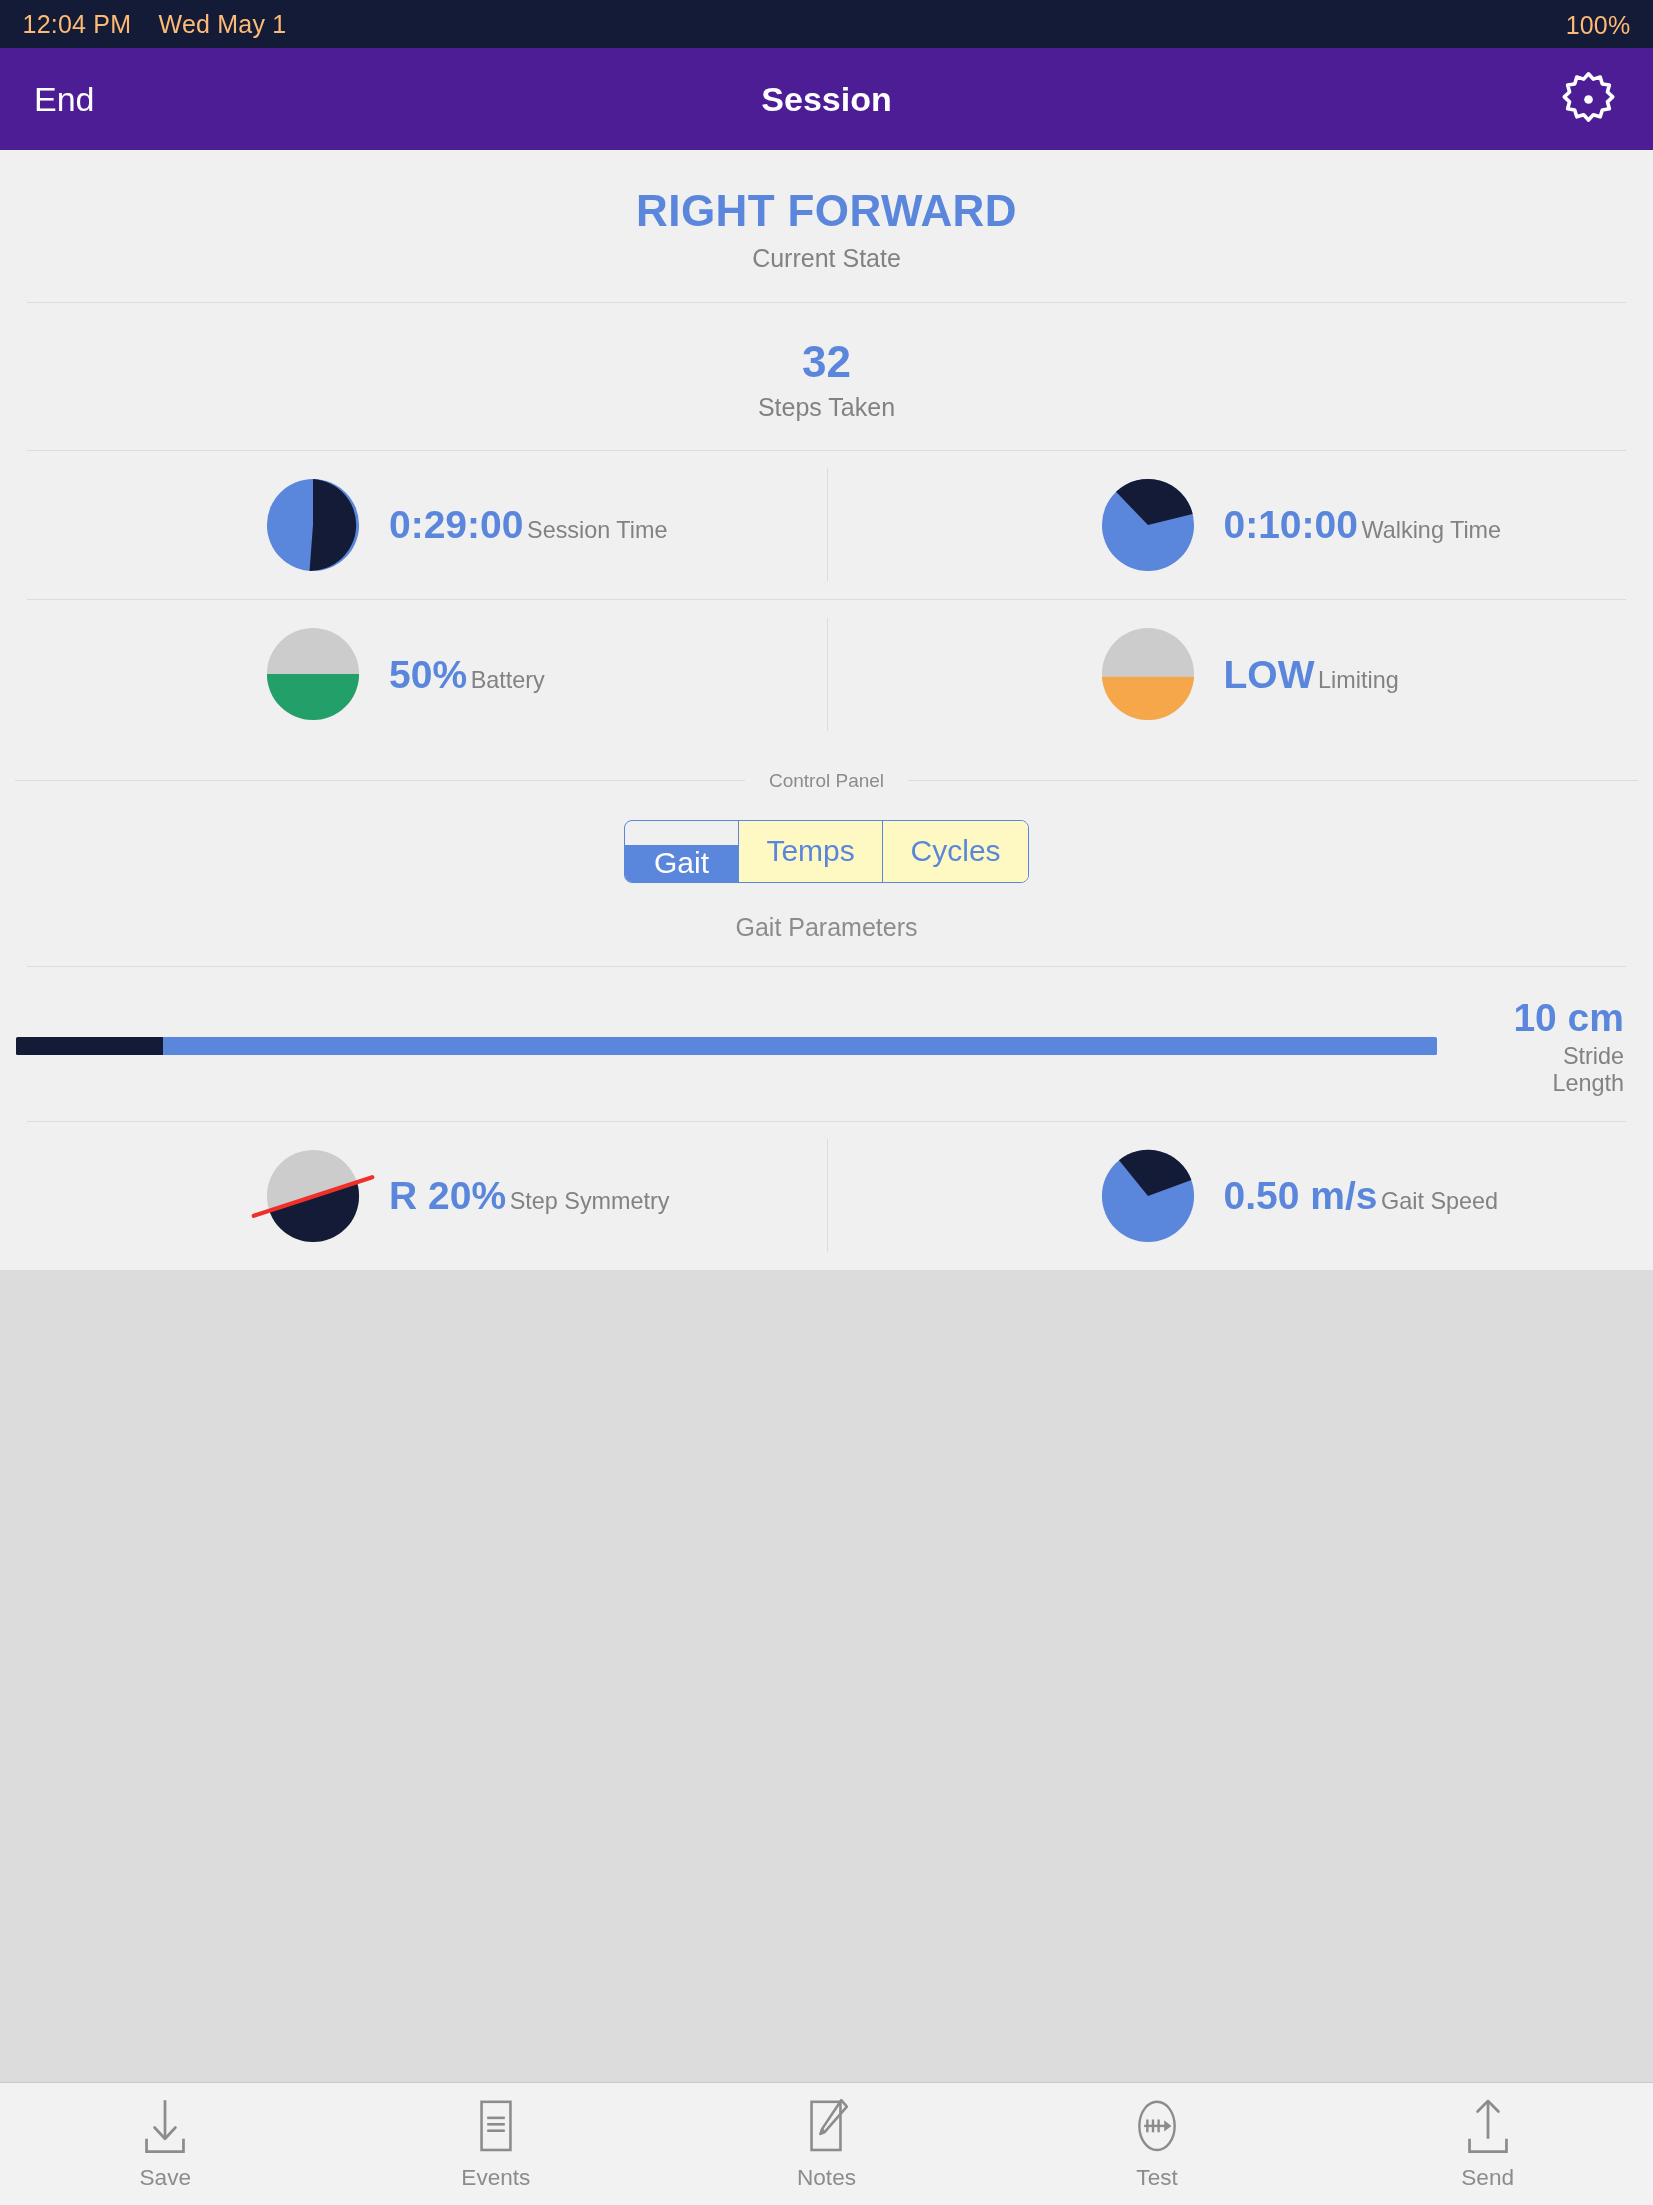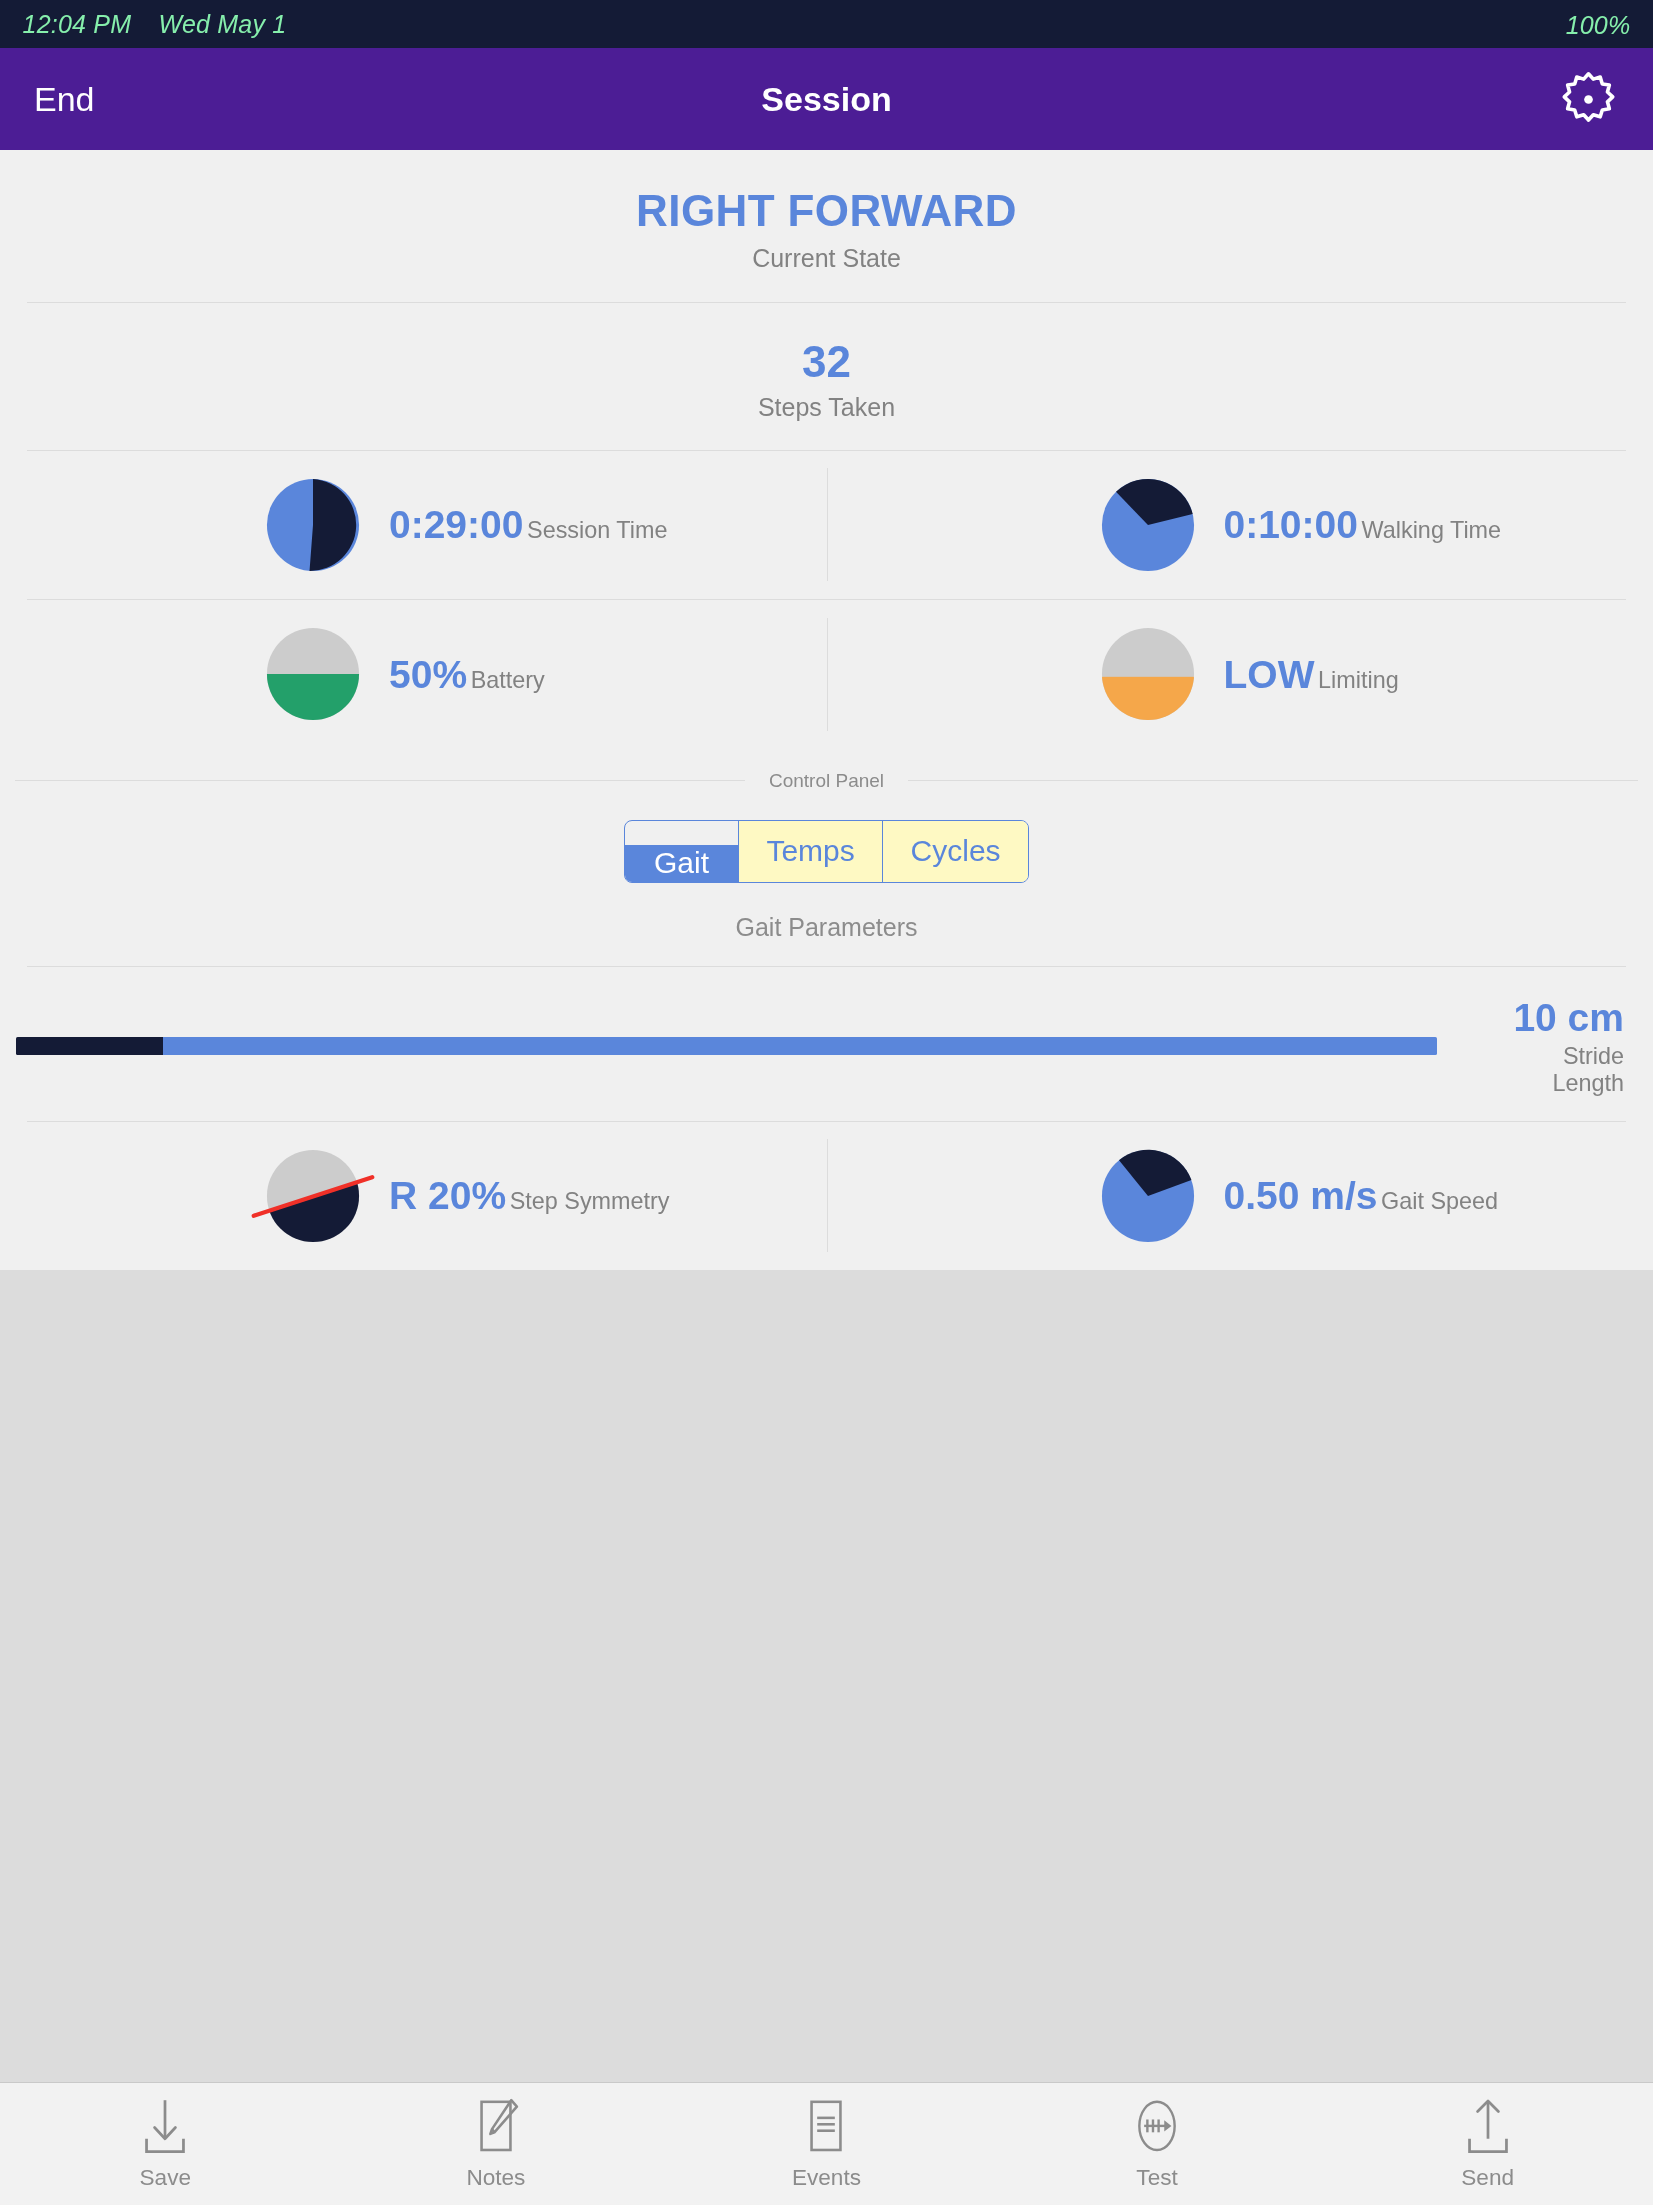--- a/index.html
+++ b/index.html
@@ -7,23 +7,23 @@
     width: 1653px; height: 2205px;
     background: #dcdcdc;
     font-family: "Liberation Sans", sans-serif;
     -webkit-font-smoothing: antialiased;
     overflow: hidden;
   }
   .screen { position: relative; width: 1653px; height: 2205px; background: #dcdcdc; }
 
   
   .statusbar {
-    height: 48px; background: #141b36; color: #86efac;
+    height: 48px; background: #141b36; color: #fdba74;
     display: flex; align-items: center; padding: 0 22.6px;
-    font-size: 25px; letter-spacing: 0.2px; font-style: italic;
+    font-size: 25px; letter-spacing: 0.2px;
   }
   .sb-time { font-weight: 400; }
   .sb-date { margin-left: 27.4px; font-weight: 400; }
   .sb-right { margin-left: auto; display: flex; align-items: center; gap: 13px; flex-direction: column; }
   .sb-pct { font-size: 25px; }
   .wifi-ic { width: 34px; height: 24px; display: block; }
   .batt {
     width: 45px; height: 22px; border: 2.4px solid rgba(255,255,255,.85);
     border-radius: 6.5px; position: relative; padding: 2.4px;
   }
@@ -301,34 +301,34 @@
         <line x1="31" y1="4" x2="31" y2="50" stroke="#8c8c8c" stroke-width="3.4"></line>
         <path d="M18 38 L31 52 L44 38" fill="none" stroke="#8c8c8c" stroke-width="3.4" stroke-linecap="round" stroke-linejoin="round"></path>
         <path d="M8 52 L8 68 L54 68 L54 52" fill="none" stroke="#8c8c8c" stroke-width="3.4"></path>
       </svg>
       <span class="tblab">Save</span>
     </div>
 
     <div class="tbitem">
       <svg width="50" height="61" viewBox="0 0 62 76">
         <rect x="13" y="6" width="36" height="60" fill="none" stroke="#8c8c8c" stroke-width="3.2"></rect>
-        <path d="M50 4 L57 12 L29 44 L24 46 L26 40 Z" fill="none" stroke="#8c8c8c" stroke-width="3.2" stroke-linejoin="round"></path>
-        <path d="M26 40 L29 44" stroke="#8c8c8c" stroke-width="3.2"></path>
-      </svg>
-      <span class="tblab">Notes</span>
-    </div>
-
-    <div class="tbitem">
-      <svg width="50" height="61" viewBox="0 0 62 76">
-        <rect x="13" y="6" width="36" height="60" fill="none" stroke="#8c8c8c" stroke-width="3.2"></rect>
         <line x1="20" y1="26" x2="42" y2="26" stroke="#8c8c8c" stroke-width="3.2"></line>
         <line x1="20" y1="34" x2="42" y2="34" stroke="#8c8c8c" stroke-width="3.2"></line>
         <line x1="20" y1="42" x2="42" y2="42" stroke="#8c8c8c" stroke-width="3.2"></line>
       </svg>
       <span class="tblab">Events</span>
+    </div>
+
+    <div class="tbitem">
+      <svg width="50" height="61" viewBox="0 0 62 76">
+        <rect x="13" y="6" width="36" height="60" fill="none" stroke="#8c8c8c" stroke-width="3.2"></rect>
+        <path d="M50 4 L57 12 L29 44 L24 46 L26 40 Z" fill="none" stroke="#8c8c8c" stroke-width="3.2" stroke-linejoin="round"></path>
+        <path d="M26 40 L29 44" stroke="#8c8c8c" stroke-width="3.2"></path>
+      </svg>
+      <span class="tblab">Notes</span>
     </div>
 
     <div class="tbitem">
       <svg width="50" height="61" viewBox="0 0 62 76">
         <ellipse cx="31" cy="36" rx="22" ry="30" fill="none" stroke="#8c8c8c" stroke-width="3"></ellipse>
         <line x1="15" y1="36" x2="44" y2="36" stroke="#8c8c8c" stroke-width="3"></line>
         <line x1="19" y1="28" x2="19" y2="44" stroke="#8c8c8c" stroke-width="3"></line>
         <line x1="26" y1="28" x2="26" y2="44" stroke="#8c8c8c" stroke-width="3"></line>
         <line x1="33" y1="28" x2="33" y2="44" stroke="#8c8c8c" stroke-width="3"></line>
         <path d="M40 29 L49 36 L40 43 Z" fill="#8c8c8c"></path>

